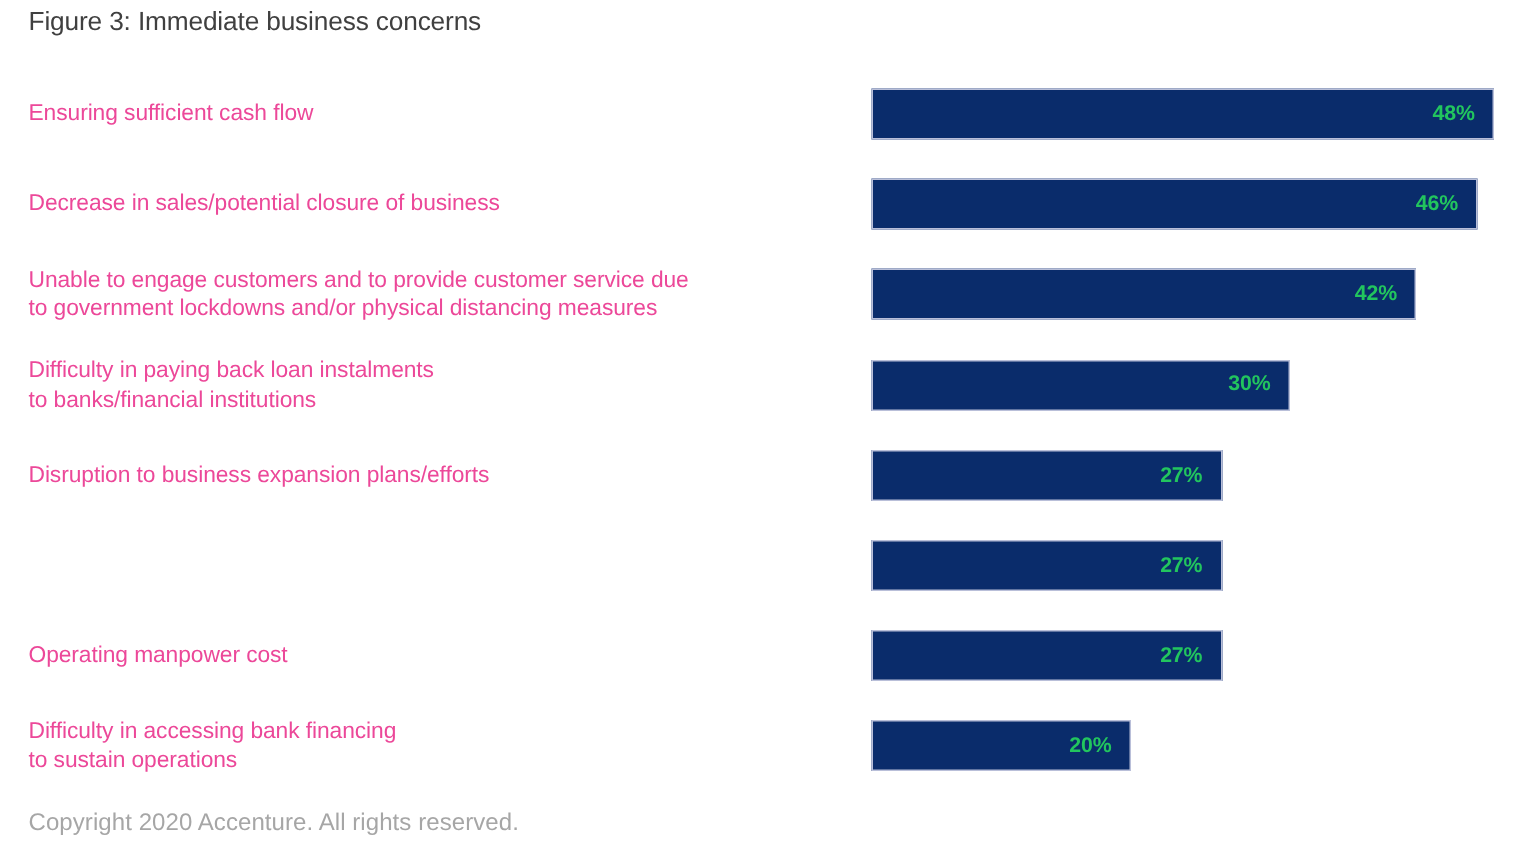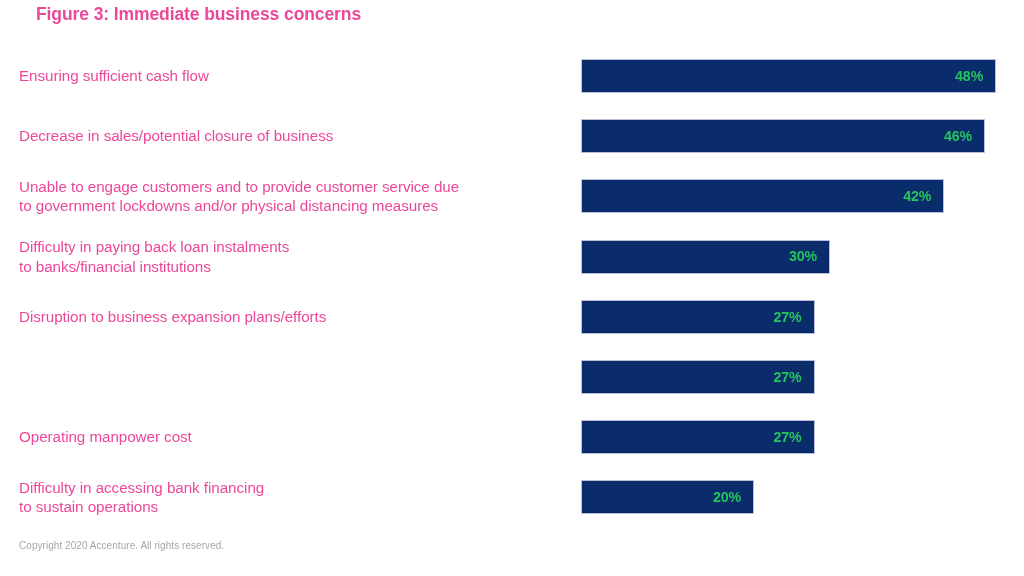--- a/index.html
+++ b/index.html
@@ -20,25 +20,24 @@
     width: 1024px;
     height: 576px;
     box-sizing: border-box;
   }
 
   #chart-title {
     position: absolute;
     left: 19px;
     top: 4px;
     font-size: 17.5px;
-    font-weight: bold;
-    color: #ec4899;
+    font-weight: normal;
+    color: #404040;
     letter-spacing: -0.1px;
     white-space: nowrap;
-    margin-left: 17px;
   }
 
   #rows {
     position: absolute;
     left: 0;
     top: 59px;
     width: 1024px;
   }
 
   .chart-row {
@@ -90,21 +89,21 @@
     font-weight: bold;
     padding-right: 12px;
     letter-spacing: -0.1px;
     line-height: 1;
   }
 
   #footer-note {
     position: absolute;
     left: 19px;
     top: 540px;
-    font-size: 10px;
+    font-size: 16px;
     color: #a6a6a6;
     letter-spacing: 0.05px;
     white-space: nowrap;
   }
 </style>
 </head>
 <body>
 
 <div id="figure-root">
 
@@ -141,21 +140,21 @@
             <span class="bar-value">42%</span>
           </div>
         </div>
       </div>
       <div class="chart-row">
         <div class="row-label">
           <span class="lbl-line">Difficulty in paying back loan instalments</span>
           <span class="lbl-line">to banks/financial institutions</span>
         </div>
         <div class="bar-track">
-          <div class="bar" style="width: 249px;">
+          <div class="bar" style="width: 279px;">
             <span class="bar-value">30%</span>
           </div>
         </div>
       </div>
       <div class="chart-row">
         <div class="row-label">
           <span class="lbl-line">Disruption to business expansion plans/efforts</span>
         </div>
         <div class="bar-track">
           <div class="bar" style="width: 233.55px;">

